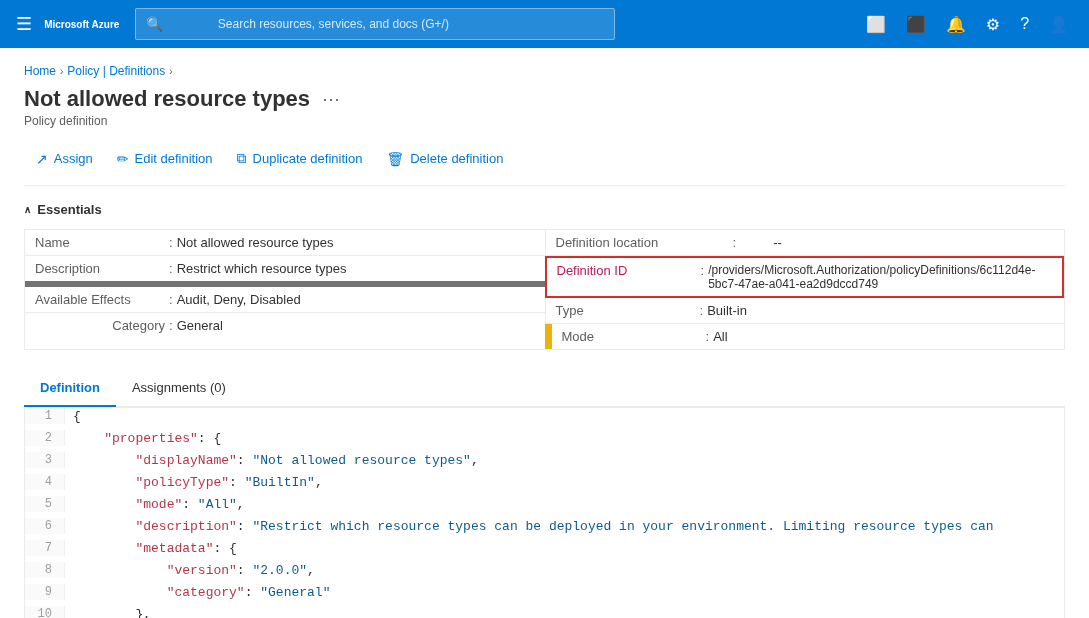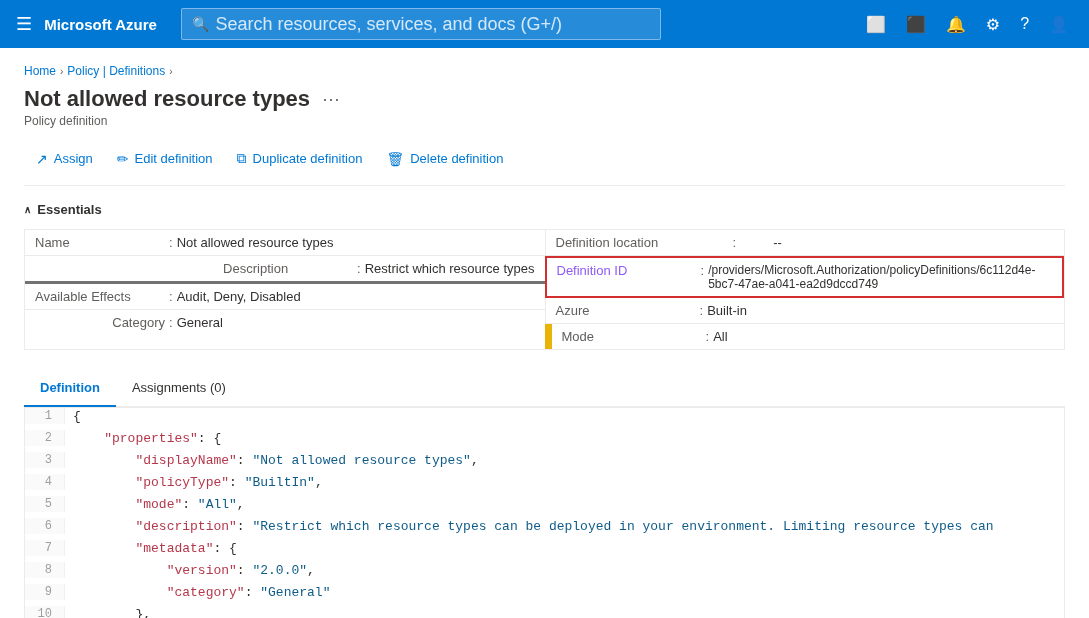--- a/index.html
+++ b/index.html
@@ -16,42 +16,43 @@
     }
     .top-nav-hamburger {
       color: white;
       font-size: 18px;
       cursor: pointer;
       padding: 4px;
     }
     .top-nav-logo {
       color: white;
       font-weight: 600;
-      font-size: 15px;
-      margin-right: 16px;
+      font-size: 10px;
+      margin-right: 8px;
       white-space: nowrap;
     }
     .top-nav-search {
       flex: 1;
       max-width: 480px;
       background: rgba(255,255,255,0.15);
       border: 1px solid rgba(255,255,255,0.4);
       border-radius: 2px;
       display: flex;
       align-items: center;
       padding: 0 10px;
       height: 32px;
     }
     .top-nav-search input {
       background: transparent;
       border: none;
       outline: none;
       color: #e5e5e5;
-      font-size: 18px;
+      font-size: 12px;
       width: 100%;
+      margin-left: 48px;
     }
     .top-nav-search input::placeholder { color: rgba(255,255,255,0.8); }
     .top-nav-search-icon { color: rgba(255,255,255,0.8); margin-right: 6px; font-size: 14px; }
     .top-nav-icons {
       margin-left: auto;
       display: flex;
       align-items: center;
       gap: 4px;
     }
     .top-nav-icon-btn {
@@ -257,21 +258,21 @@
   </div>
 
   <div style="display: grid; grid-template-columns: 1fr 1fr; margin-bottom: 20px; border: 1px solid #edebe9;">
 
     <div>
       <div style="display:flex; padding:5px 10px; border-bottom:1px solid #edebe9;">
         <span style="color:#605e5c; min-width:130px;">Name</span>
         <span style="color:#605e5c; margin:0 4px;">:</span>
         <span>Not allowed resource types</span>
       </div>
-      <div style="display:flex; padding:5px 10px; border-bottom:3px solid #737373;justify-content:flex-end;">
+      <div style="display:flex; padding:5px 10px; border-bottom:6px solid #737373;">
         <span style="color:#605e5c; min-width:130px;">Description</span>
         <span style="color:#605e5c; margin:0 4px;">:</span>
         <span>Restrict which resource types</span>
       </div>
       <div style="display:flex; padding:5px 10px; border-bottom:1px solid #edebe9;">
         <span style="color:#605e5c; min-width:130px;">Available Effects</span>
         <span style="color:#605e5c; margin:0 4px;">:</span>
         <span>Audit, Deny, Disabled</span>
       </div>
       <div style="display:flex; padding:5px 10px;">
@@ -281,26 +282,26 @@
       </div>
     </div>
 
     <div>
       <div style="display:flex; padding:5px 10px; border-bottom:1px solid #edebe9; border-left: 1px solid #edebe9; gap: 33px;">
         <span style="color:#605e5c; min-width:140px;">Definition location</span>
         <span style="color:#605e5c; margin:0 4px;">:</span>
         <span>--</span>
       </div>
       <div style="display:flex; padding:5px 10px; border-bottom:1px solid #edebe9; border-left: 1px solid #edebe9; border: 2px solid #d32f2f; background:#fff;">
-        <span style="color:#8b5cf6; min-width:140px;">Definition ID</span>
+        <span style="color:#be185d; min-width:140px;">Definition ID</span>
         <span style="color:#605e5c; margin:0 4px;">:</span>
         <span style="font-size:12px; overflow:hidden; text-overflow:ellipsis;">/providers/Microsoft.Authorization/policyDefinitions/6c112d4e-5bc7-47ae-a041-ea2d9dccd749</span>
       </div>
       <div style="display:flex; padding:5px 10px; border-bottom:1px solid #edebe9; border-left: 1px solid #edebe9;">
-        <span style="color:#605e5c; min-width:140px;">Azure</span>
+        <span style="color:#605e5c; min-width:140px;">Type</span>
         <span style="color:#605e5c; margin:0 4px;">:</span>
         <span>Built-in</span>
       </div>
       <div style="display:flex; padding:5px 10px; border-left: 7px solid #eab308;">
         <span style="color:#605e5c; min-width:140px;">Mode</span>
         <span style="color:#605e5c; margin:0 4px;">:</span>
         <span>All</span>
       </div>
     </div>
   </div>

